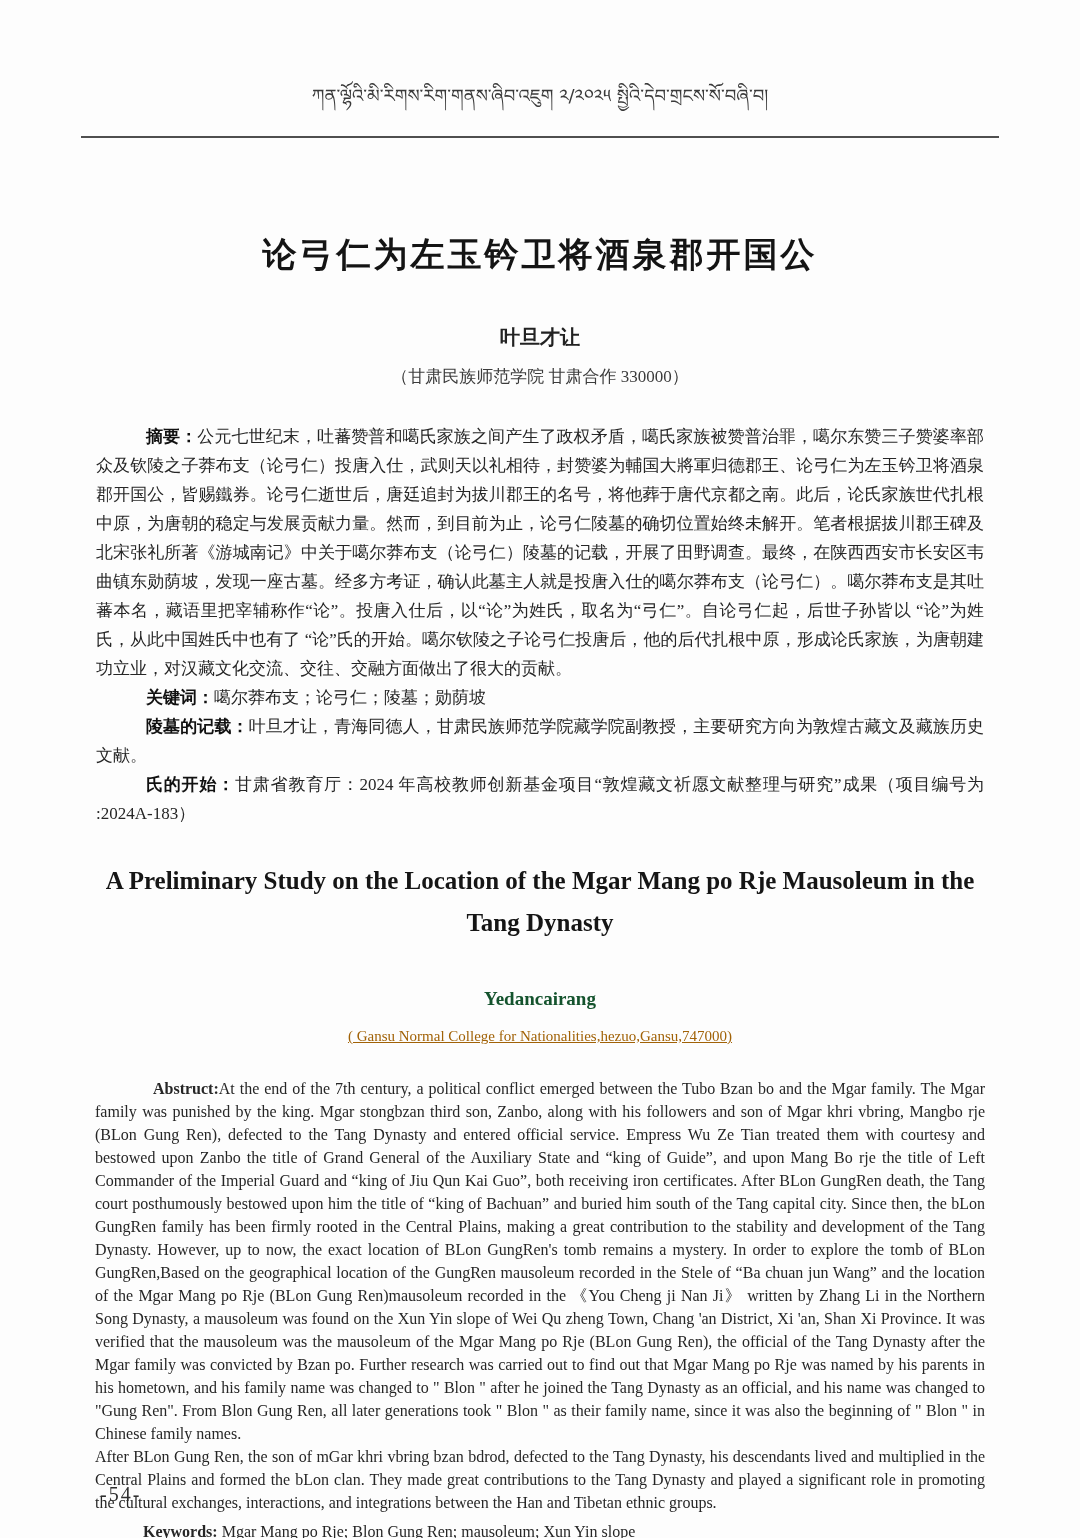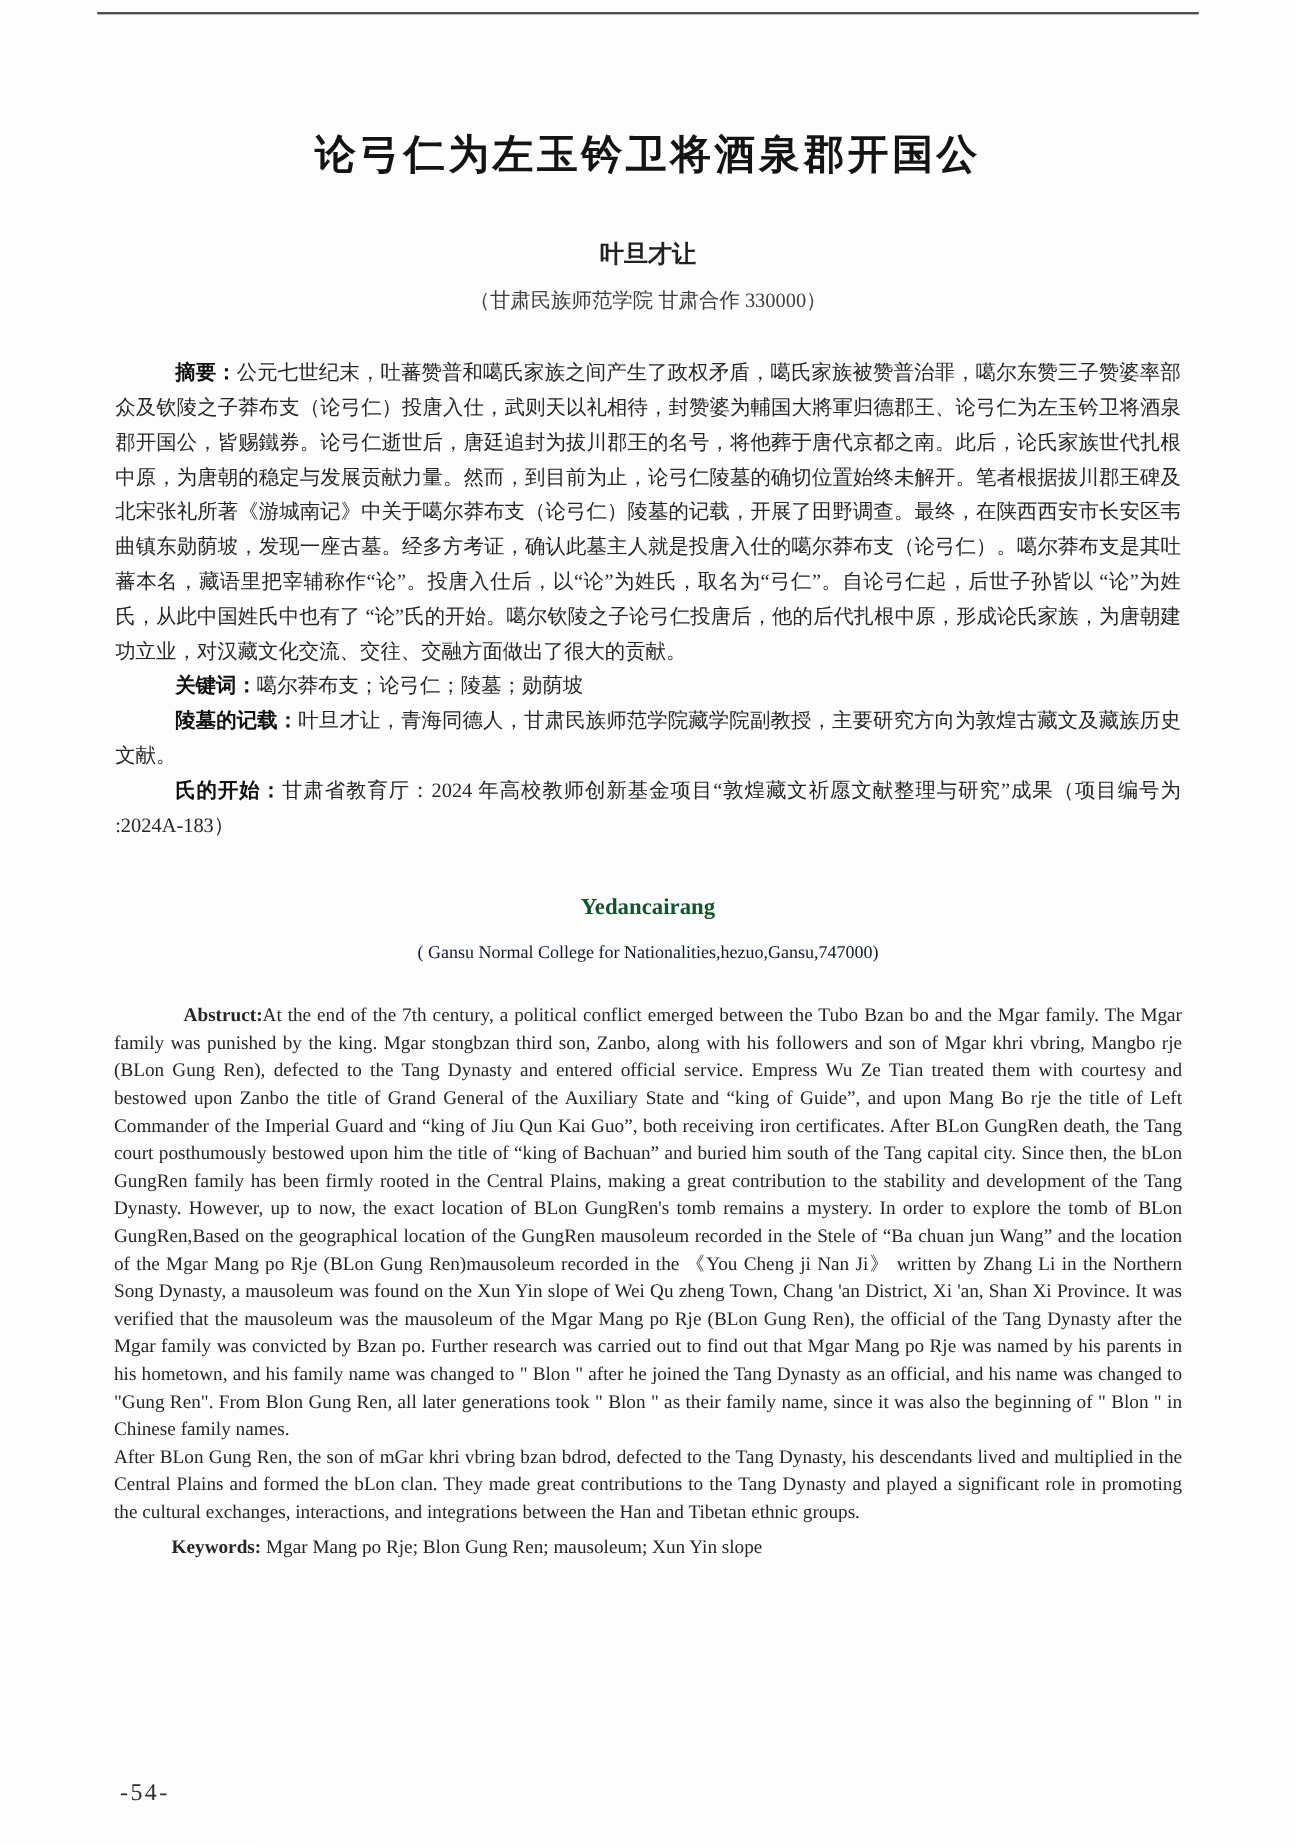--- a/index.html
+++ b/index.html
@@ -75,21 +75,22 @@
     margin-top:44px;
     text-align:center;
     font-size:19px;
     font-weight:bold;
     color:#14532d;
   }
   .en-affil{
     margin-top:18px;
     text-align:center;
     font-size:15px;
-    color:#0f172a;
+    color:#a16207;
+    text-decoration:underline;
   }
   .en-block{
     width:890px;
     margin:32px auto 0 auto;
     font-size:16px;
     line-height:23px;
     text-align:justify;
     color:#262626;
   }
   .en-block p{margin:0;}
@@ -109,36 +110,38 @@
     font-size:20px;
     letter-spacing:2px;
     color:#2f2f2f;
   }
 </style>
 </head>
 <body>
 
 <div class="page">
 
+  <div class="tib-header">ཀན་ལྷོའི་མི་རིགས་རིག་གནས་ཞིབ་འཇུག ༢/༢༠༢༥ སྤྱིའི་དེབ་གྲངས་སོ་བཞི་བ།</div>
 
   <div class="header-rule"></div>
 
   <div class="zh-title">论弓仁为左玉钤卫将酒泉郡开国公</div>
 
   <div class="zh-author">叶旦才让</div>
 
   <div class="zh-affil">（甘肃民族师范学院 甘肃合作 330000）</div>
 
   <div class="zh-block">
     <p class="indent"><span class="meta-label">摘要：</span><span>公元七世纪末，吐蕃赞普和噶氏家族之间产生了政权矛盾，噶氏家族被赞普治罪，噶尔东赞三子赞婆率部众及钦陵之子莽布支（论弓仁）投唐入仕，武则天以礼相待，封赞婆为輔国大將軍归德郡王、论弓仁为左玉钤卫将酒泉郡开国公，皆赐鐵券。论弓仁逝世后，唐廷追封为拔川郡王的名号，将他葬于唐代京都之南。此后，论氏家族世代扎根中原，为唐朝的稳定与发展贡献力量。然而，到目前为止，论弓仁陵墓的确切位置始终未解开。笔者根据拔川郡王碑及北宋张礼所著《游城南记》中关于噶尔莽布支（论弓仁）陵墓的记载，开展了田野调查。最终，在陕西西安市长安区韦曲镇东勋荫坡，发现一座古墓。经多方考证，确认此墓主人就是投唐入仕的噶尔莽布支（论弓仁）。噶尔莽布支是其吐蕃本名，藏语里把宰辅称作“论”。投唐入仕后，以“论”为姓氏，取名为“弓仁”。自论弓仁起，后世子孙皆以 “论”为姓氏，从此中国姓氏中也有了 “论”氏的开始。噶尔钦陵之子论弓仁投唐后，他的后代扎根中原，形成论氏家族，为唐朝建功立业，对汉藏文化交流、交往、交融方面做出了很大的贡献。</span></p>
     <p class="indent"><span class="meta-label">关键词：</span><span>噶尔莽布支；论弓仁；陵墓；勋荫坡</span></p>
     <p class="indent"><span class="meta-label">陵墓的记载：</span><span>叶旦才让，青海同德人，甘肃民族师范学院藏学院副教授，主要研究方向为敦煌古藏文及藏族历史文献。</span></p>
     <p class="indent"><span class="meta-label">氏的开始：</span><span>甘肃省教育厅：2024 年高校教师创新基金项目“敦煌藏文祈愿文献整理与研究”成果（项目编号为 :2024A-183）</span></p>
   </div>
 
+  <div class="en-title">A Preliminary Study on the Location of the Mgar Mang po Rje Mausoleum in the Tang Dynasty</div>
 
   <div class="en-author">Yedancairang</div>
 
   <div class="en-affil">( Gansu Normal College for Nationalities,hezuo,Gansu,747000)</div>
 
   <div class="en-block">
     <p class="indent-en"><b>Abstruct:</b><span>At the end of the 7th century, a political conflict emerged between the Tubo Bzan bo and the Mgar family. The Mgar family was punished by the king. Mgar stongbzan third son, Zanbo, along with his followers and son of Mgar khri vbring, Mangbo rje (BLon Gung Ren), defected to the Tang Dynasty and entered official service. Empress Wu Ze Tian treated them with courtesy and bestowed upon Zanbo the title of Grand General of the Auxiliary State and “king of Guide”, and upon Mang Bo rje the title of Left Commander of the Imperial Guard and “king of Jiu Qun Kai Guo”, both receiving iron certificates. After BLon GungRen death, the Tang court posthumously bestowed upon him the title of “king of Bachuan” and buried him south of the Tang capital city. Since then, the bLon GungRen family has been firmly rooted in the Central Plains, making a great contribution to the stability and development of the Tang Dynasty. However, up to now, the exact location of BLon GungRen's tomb remains a mystery. In order to explore the tomb of BLon GungRen,Based on the geographical location of the GungRen mausoleum recorded in the Stele of “Ba chuan jun Wang” and the location of the Mgar Mang po Rje  (BLon Gung Ren)mausoleum recorded in the 《You Cheng ji Nan Ji》 written by Zhang Li in the Northern Song Dynasty, a mausoleum was found on the Xun Yin slope of Wei Qu zheng Town, Chang 'an District, Xi 'an, Shan Xi Province. It was verified that the mausoleum was the mausoleum of the Mgar Mang po Rje (BLon Gung Ren), the official of the Tang Dynasty after the Mgar family was convicted by Bzan po. Further research was carried out to find out that Mgar Mang po Rje was named by his parents in his hometown, and his family name was changed to " Blon " after he joined the Tang Dynasty as an official, and his name was changed to "Gung Ren". From Blon Gung Ren, all later generations took " Blon " as their family name, since it was also the beginning of " Blon " in Chinese family names.</span></p>
     <p>After BLon Gung Ren, the son of mGar khri vbring bzan bdrod, defected to the Tang Dynasty, his descendants lived and multiplied in the Central Plains and formed the bLon clan. They made great contributions to the Tang Dynasty and played a significant role in promoting the cultural exchanges, interactions, and integrations between the Han and Tibetan ethnic groups.</p>
   </div>
 

